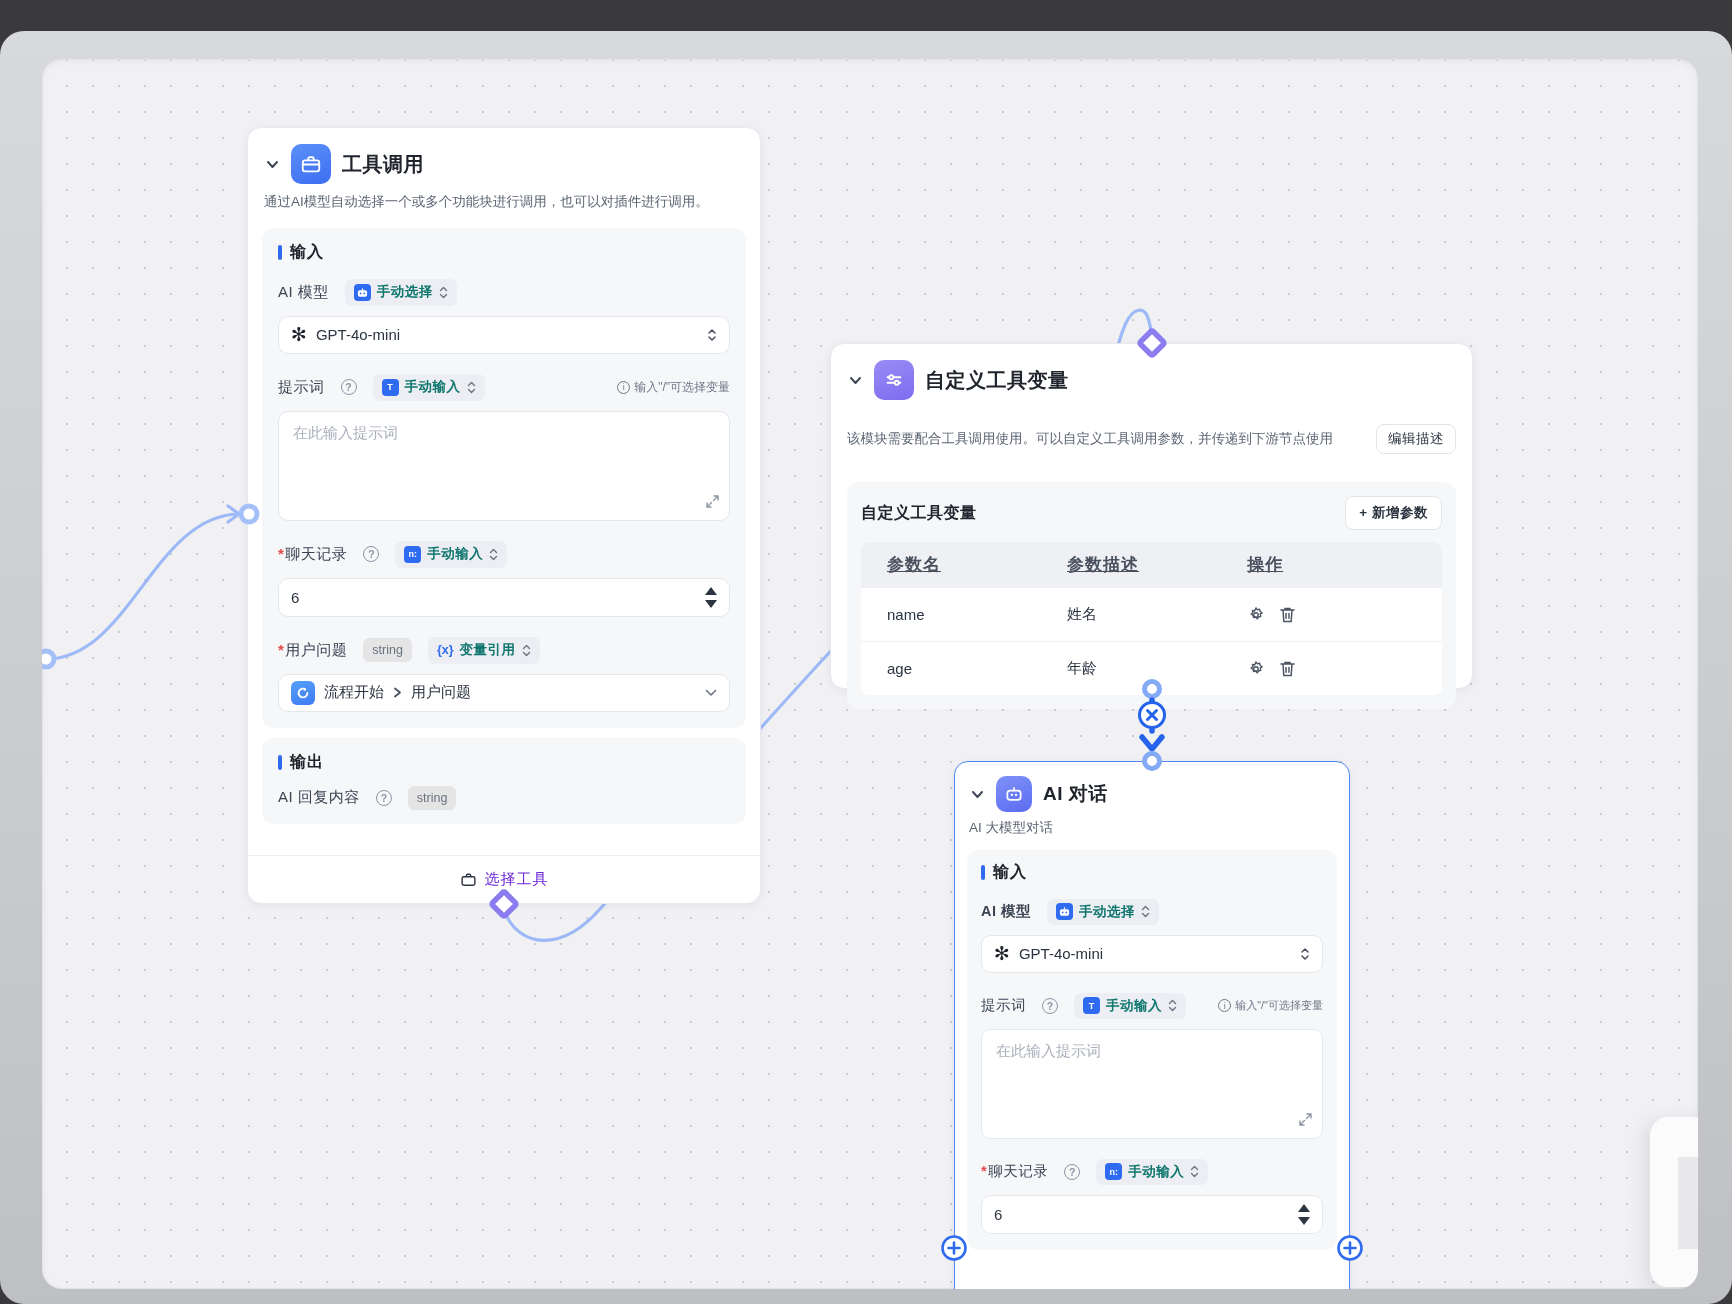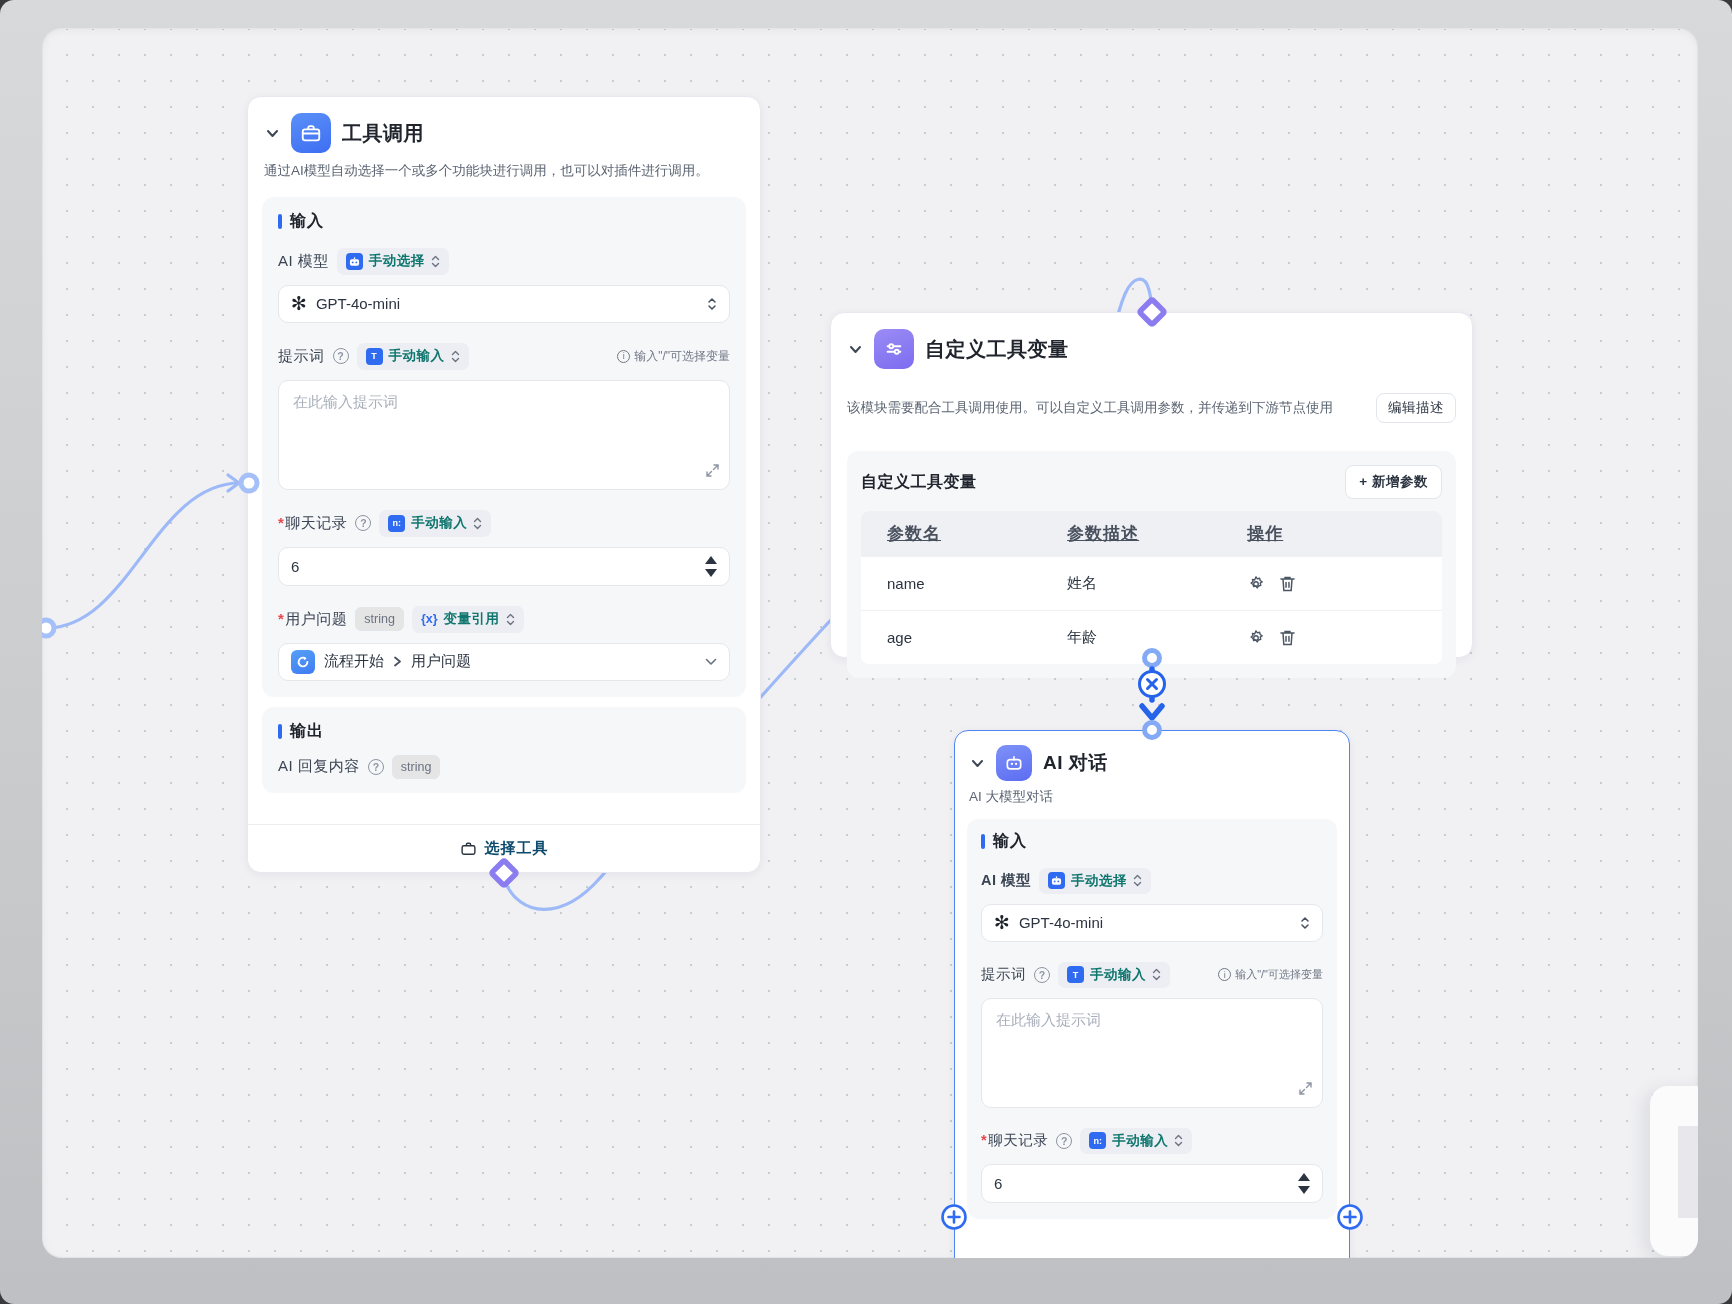--- a/index.html
+++ b/index.html
@@ -1,20 +1,20 @@
 <!DOCTYPE html>
 <html><head>
 <meta charset="utf-8">
 <style>
   * { margin:0; padding:0; box-sizing:border-box; }
   html,body { width:1732px; height:1304px; overflow:hidden; }
   body { background:#3a3a3c; font-family:"Liberation Sans","DejaVu Sans",sans-serif; position:relative; }
 
-  .frame { position:absolute; inset:0; border-radius:14px;
-    background:linear-gradient(180deg,#d8d9db 0%,#cbccce 55%,#bfc0c3 100%); }
+  .frame { position:absolute; inset:0; border-radius:24px;
+    background:linear-gradient(180deg,#d8d9db 0%,#cbccce 55%,#bfc0c3 100%);margin-top:31px; }
   .canvas { position:absolute; left:42px; top:28px; width:1656px; height:1230px;
     border-radius:20px; background:#f1f1f4; overflow:hidden;
     box-shadow: inset 0 0 0 1px #e3e4e8, inset 0 2px 8px rgba(0,0,0,.05);
     background-image: radial-gradient(#c7cbd3 1.1px, transparent 1.2px);
     background-size: 26px 26px; background-position: 12px 14px; }
 
   svg.layer { position:absolute; left:0; top:0; width:1656px; height:1230px; }
   #edges { z-index:1; } #overlay { z-index:6; pointer-events:none; }
 
   
@@ -28,21 +28,21 @@
   .node-icon.purple { background:linear-gradient(160deg,#9a8cf5,#7d6cf0); }
   .node-icon.robot { background:linear-gradient(160deg,#7e92f7,#5c6cf2); }
   .node-title { font-size:20px; font-weight:700; color:#20242c; letter-spacing:.5px; }
   .node-desc { padding:2px 16px 12px; font-size:13.5px; color:#5c London6372; color:#5c6573; line-height:1.45; }
 
   .section-card { background:#f6f7f9; border-radius:12px; margin:4px 14px 0; padding:14px 16px 16px; }
   .sec-label { display:flex; align-items:center; gap:8px; margin-bottom:16px; }
   .sec-bar { width:4px; height:15px; border-radius:2px; background:#2f6bf0; }
   .sec-title { font-size:16px; font-weight:700; color:#20242c; letter-spacing:1px; }
 
-  .frow { display:flex; align-items:center; gap:8px; margin-bottom:10px; }
+  .frow { display:flex; align-items:center; gap:16px; margin-bottom:10px; }
   .flabel { font-size:15px; color:#3a4453; letter-spacing:.5px; }
   .req::before { content:"*"; color:#e5484d; margin-right:1px; font-weight:700; }
   .qicon { width:16px; height:16px; border:1.3px solid #8d95a3; border-radius:50%; color:#8d95a3;
     font-size:10.5px; display:inline-flex; align-items:center; justify-content:center; font-weight:700; }
   .badge { display:inline-flex; align-items:center; gap:6px; background:#eceef3; border-radius:7px;
     height:27px; padding:0 9px; cursor:pointer; }
   .badge .btxt { font-size:13.5px; font-weight:600; color:#0f766e; letter-spacing:.5px; }
   .mini-ic { width:17px; height:17px; border-radius:4px; background:#2f6bf0; color:#fff;
     display:inline-flex; align-items:center; justify-content:center; font-size:9px; font-weight:700; }
   .varref { color:#2f6bf0; font-weight:700; font-size:12.5px; }
@@ -65,21 +65,21 @@
   .numbox { height:39px; display:flex; align-items:center; padding:0 12px; margin-bottom:20px; }
   .numval { font-size:15px; color:#2b3440; }
   .stepper { margin-left:auto; display:flex; flex-direction:column; gap:5px; cursor:pointer; }
   .tri-up { width:0; height:0; border-left:6px solid transparent; border-right:6px solid transparent; border-bottom:8px solid #2b3440; }
   .tri-dn { width:0; height:0; border-left:6px solid transparent; border-right:6px solid transparent; border-top:8px solid #2b3440; }
   .srcic { width:24px; height:24px; border-radius:6px; background:linear-gradient(160deg,#55a0f8,#3e7bf2);
     display:flex; align-items:center; justify-content:center; flex:none; }
 
   .node-footer { margin-top:auto; border-top:1px solid #eceef2; height:48px; display:flex;
     align-items:center; justify-content:center; gap:8px; cursor:pointer; border-radius:0 0 14px 14px; background:#fff; }
-  .node-footer span { font-size:15px; font-weight:700; color:#0c4a6e; letter-spacing:1px; }
+  .node-footer span { font-size:15px; font-weight:400; color:#6d28d9; letter-spacing:1px; }
 
   
   .desc-row { display:flex; align-items:center; padding:2px 16px 12px; gap:8px; }
   .desc-row .txt { font-size:13.5px; color:#5c6573; line-height:1.5; flex:1; }
   .btn { background:#fff; border:1px solid #e2e5ea; border-radius:8px; font-size:13.5px; color:#2b3440;
     padding:5px 11px; cursor:pointer; white-space:nowrap; letter-spacing:.5px; }
   .panel-head { display:flex; align-items:center; margin-bottom:12px; }
   .panel-title { font-size:16px; font-weight:700; color:#20242c; letter-spacing:.5px; }
   .panel-head .btn { margin-left:auto; padding:7px 13px; font-weight:600; }
   table.vars { width:100%; border-collapse:collapse; background:#fff; border-radius:8px; overflow:hidden; }

